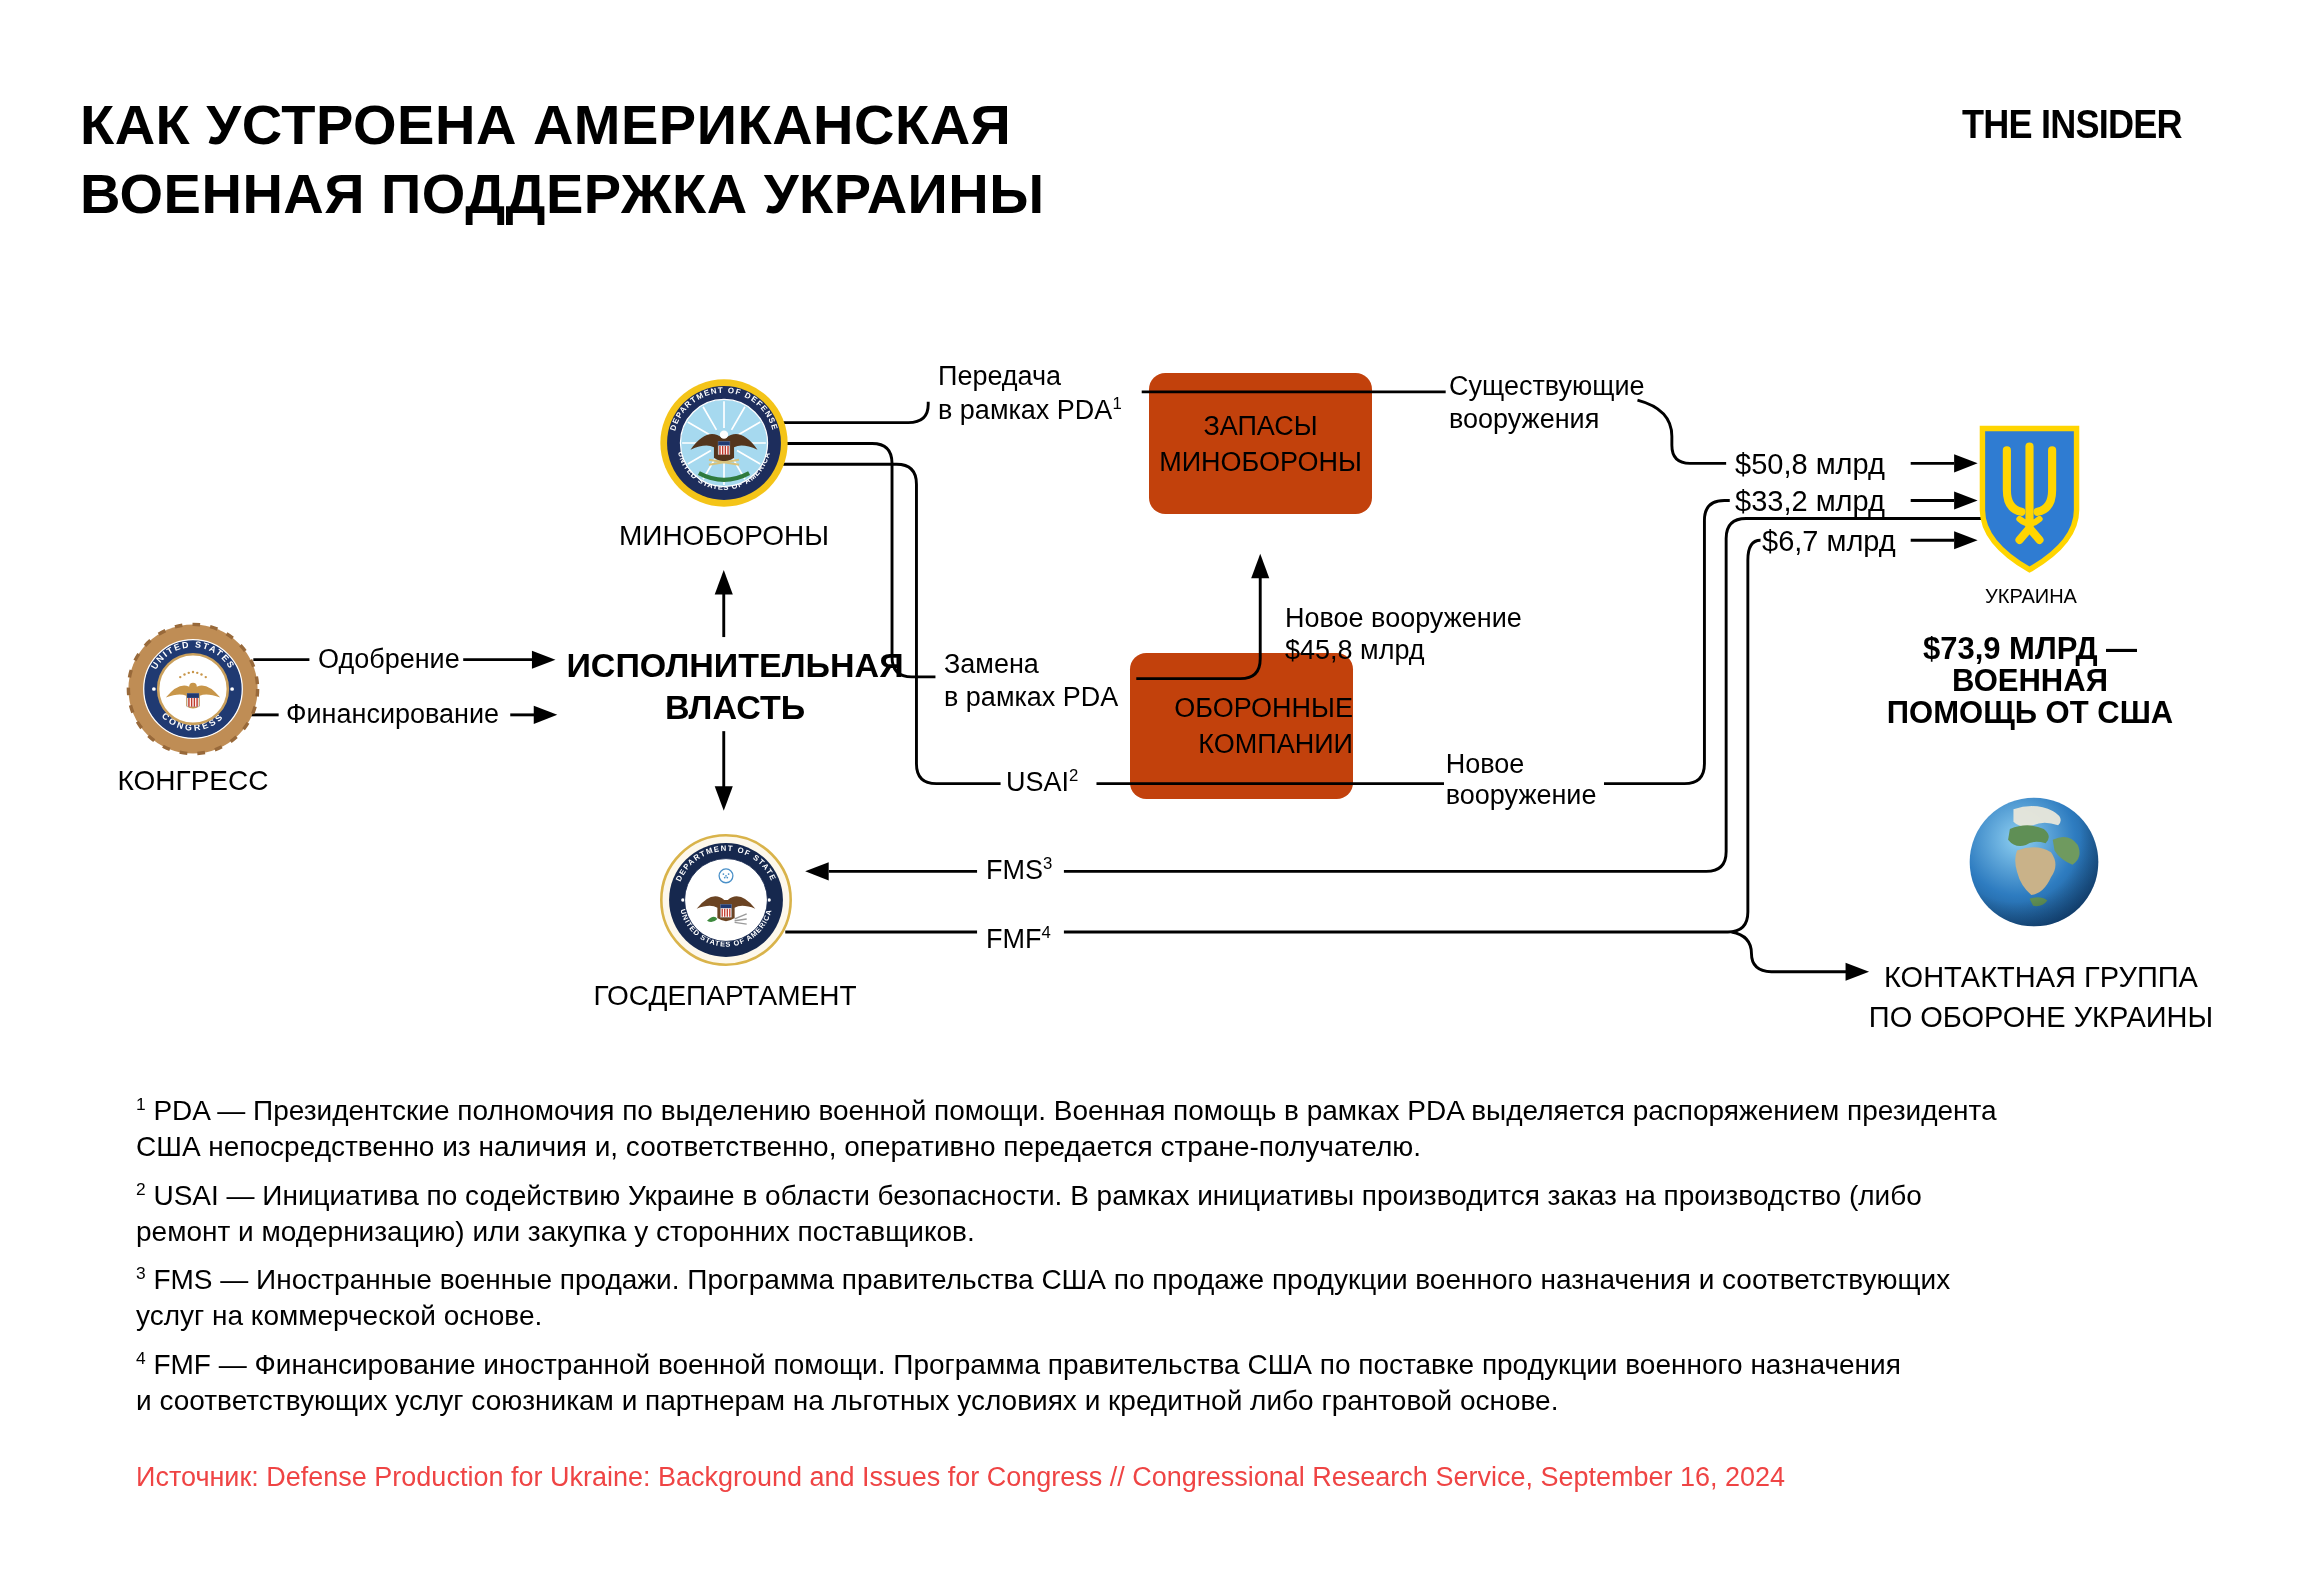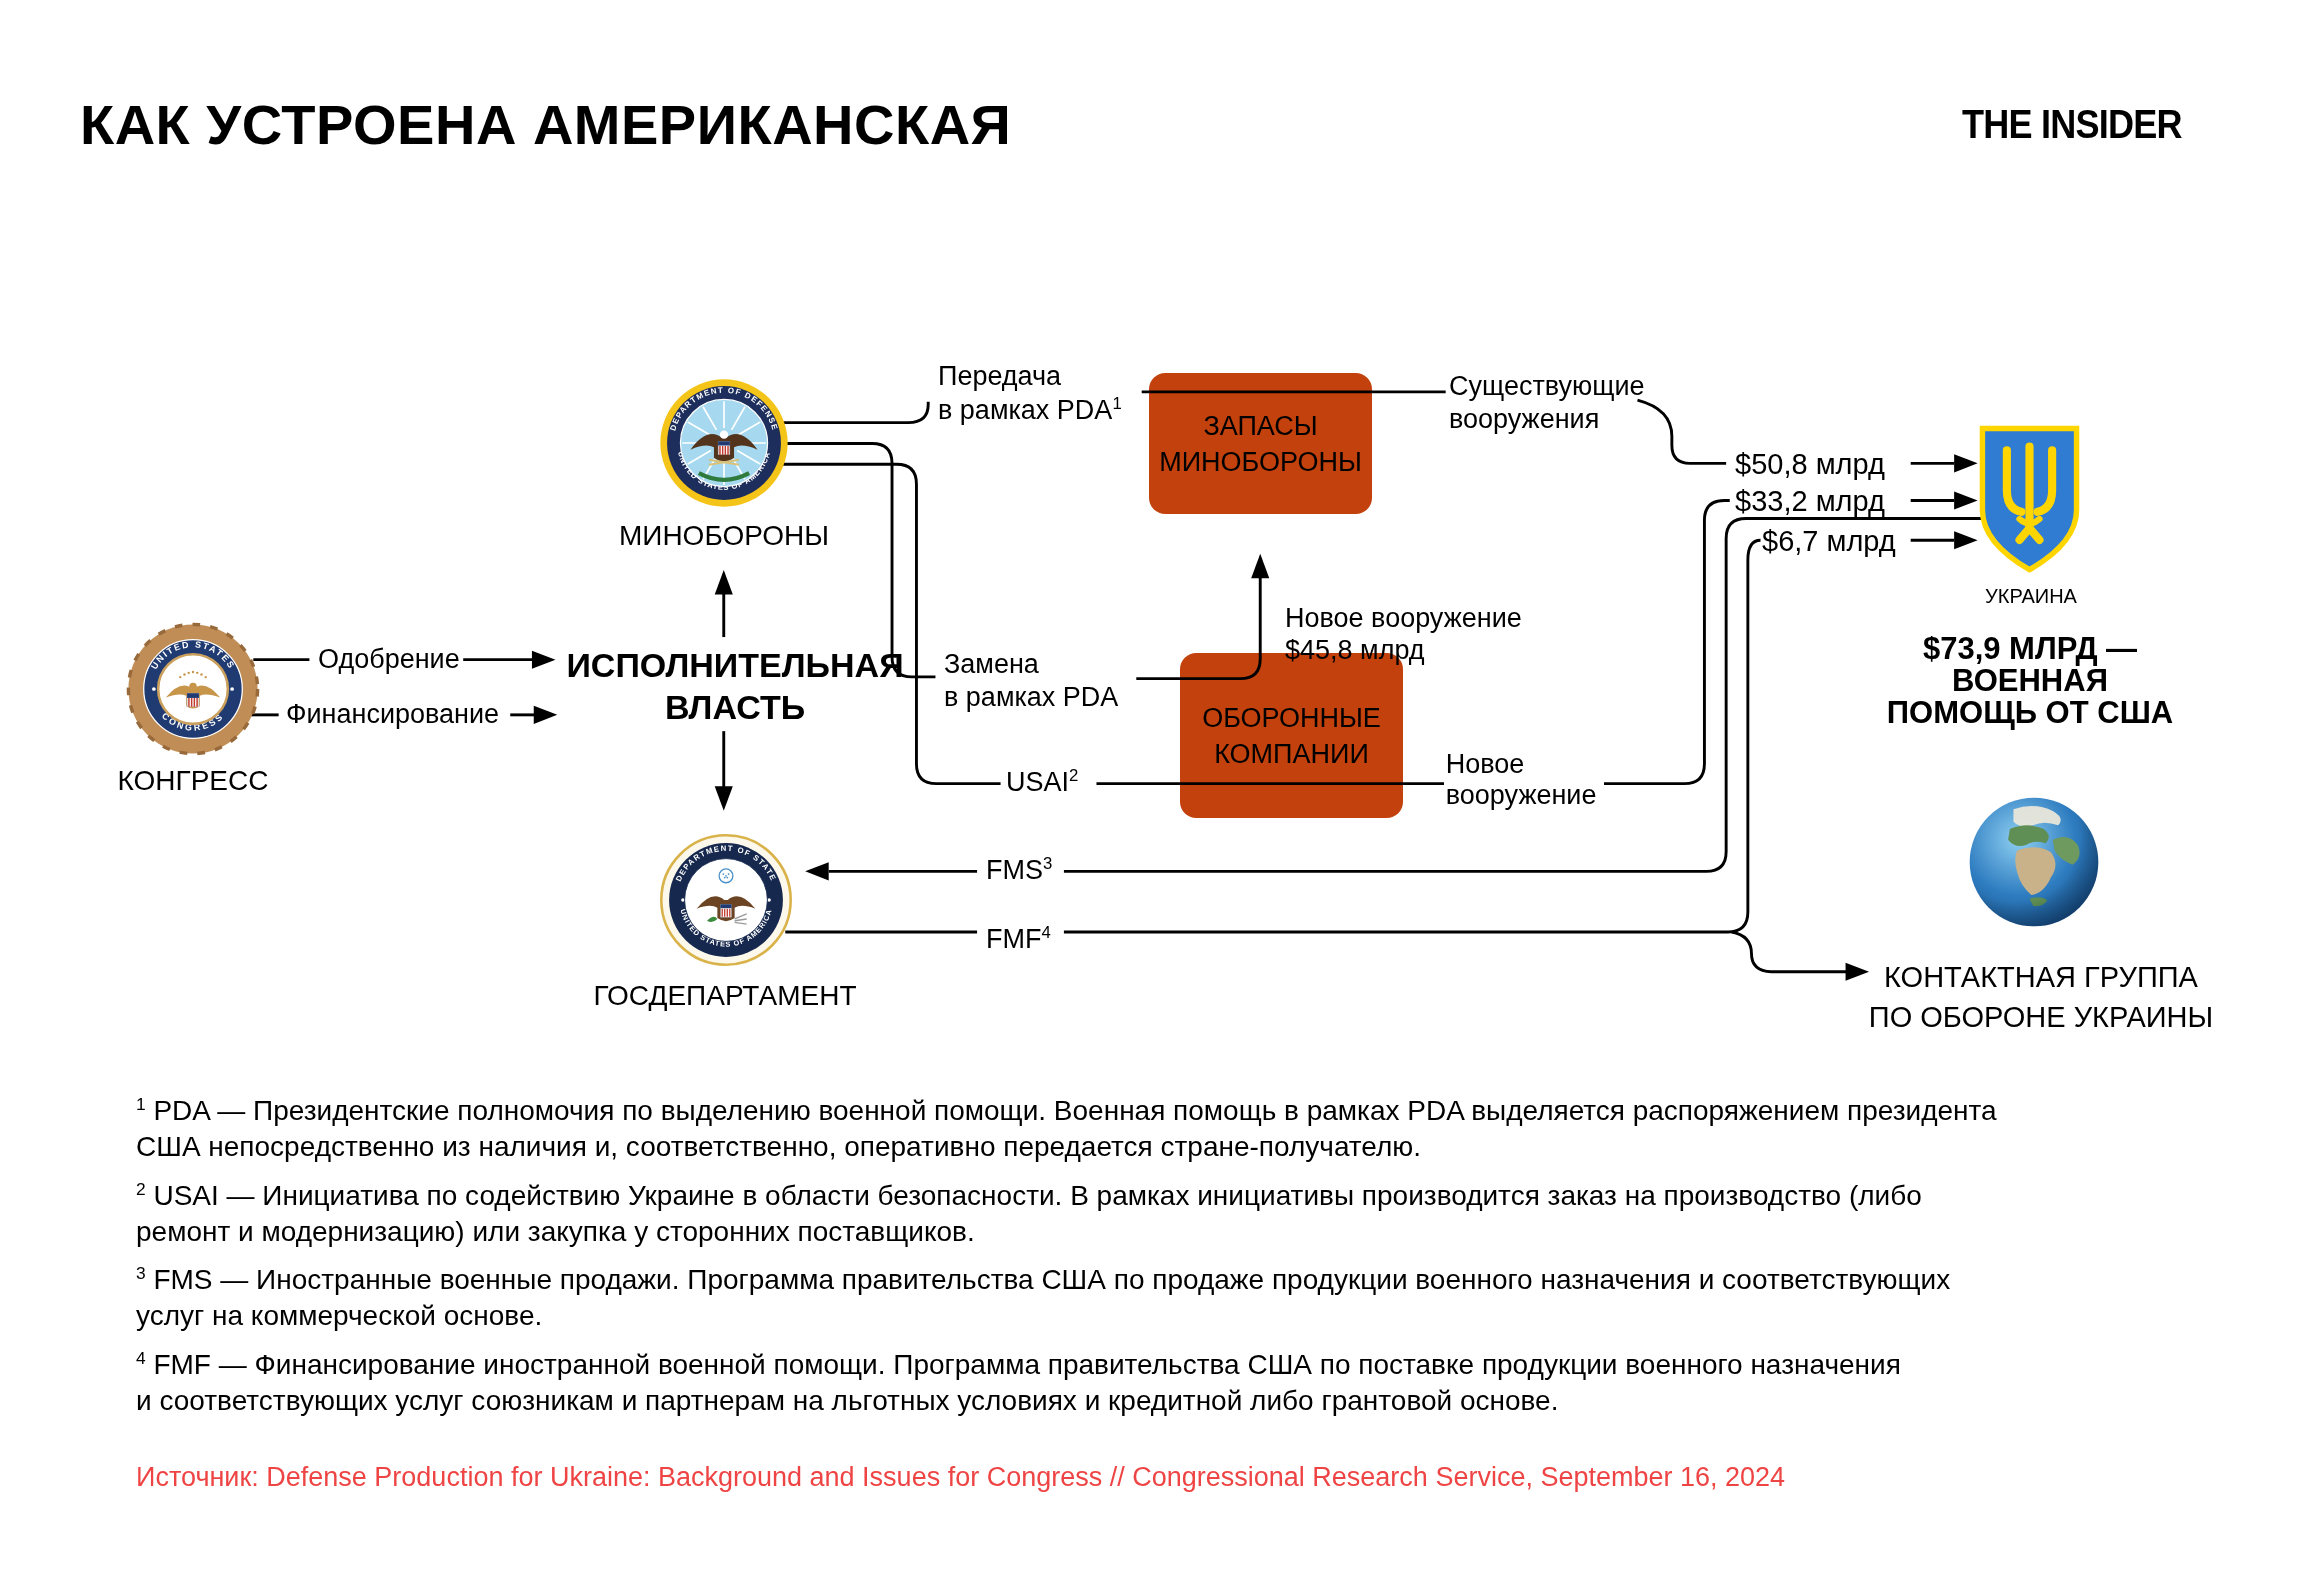--- a/index.html
+++ b/index.html
@@ -25,28 +25,29 @@
   .foot .para{margin-bottom:12.7px;}
   .src{position:absolute;left:136px;top:1462px;font-size:27px;color:#ef4444;z-index:4;}
 </style>
 </head>
 <body>
 
 <div class="canvas">
 
   <div class="title">
     <div>КАК УСТРОЕНА АМЕРИКАНСКАЯ</div>
+    <div>ВОЕННАЯ ПОДДЕРЖКА УКРАИНЫ</div>
   </div>
   <div class="brand">THE INSIDER</div>
 
   <div class="gbox" style="left:1149px;top:373px;width:223px;height:141px;">
     <div>ЗАПАСЫ</div>
     <div>МИНОБОРОНЫ</div>
   </div>
-  <div class="gbox" style="left:1180px;top:653px;width:223px;height:165px;">
+  <div class="gbox" style="left:1130px;top:653px;width:223px;height:146px;align-items:flex-end;">
     <div>ОБОРОННЫЕ</div>
     <div>КОМПАНИИ</div>
   </div>
 
   <svg class="wires" width="2316" height="1579" viewBox="0 0 2560 1745">
     <g stroke="#000" stroke-width="3.2" fill="none">
       <path d="M 280 729 H 342"></path>
       <path d="M 512 729 H 590"></path>
       <path d="M 276 790 H 308"></path>
       <path d="M 564 790 H 592"></path>

